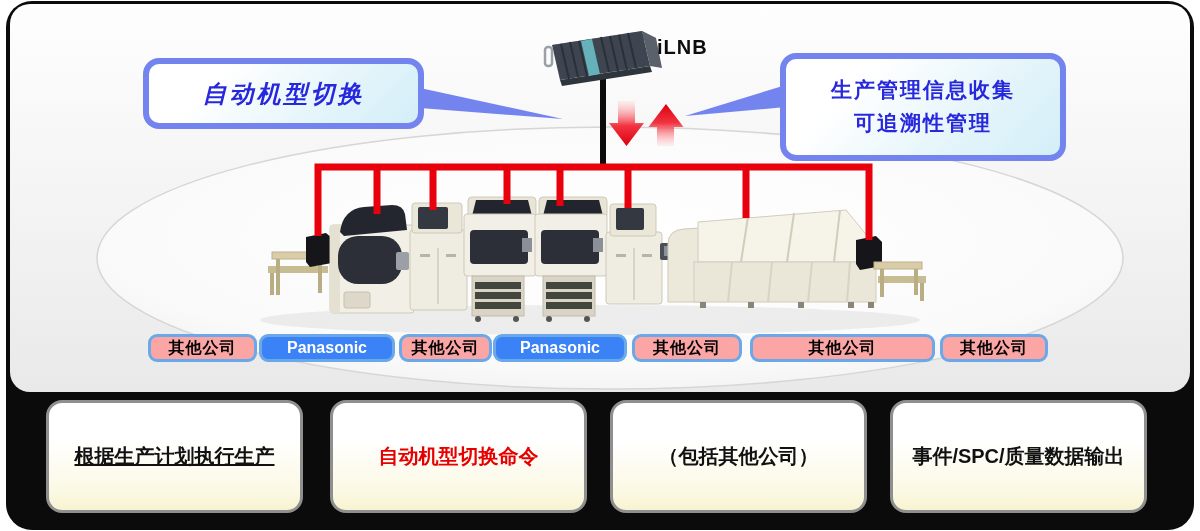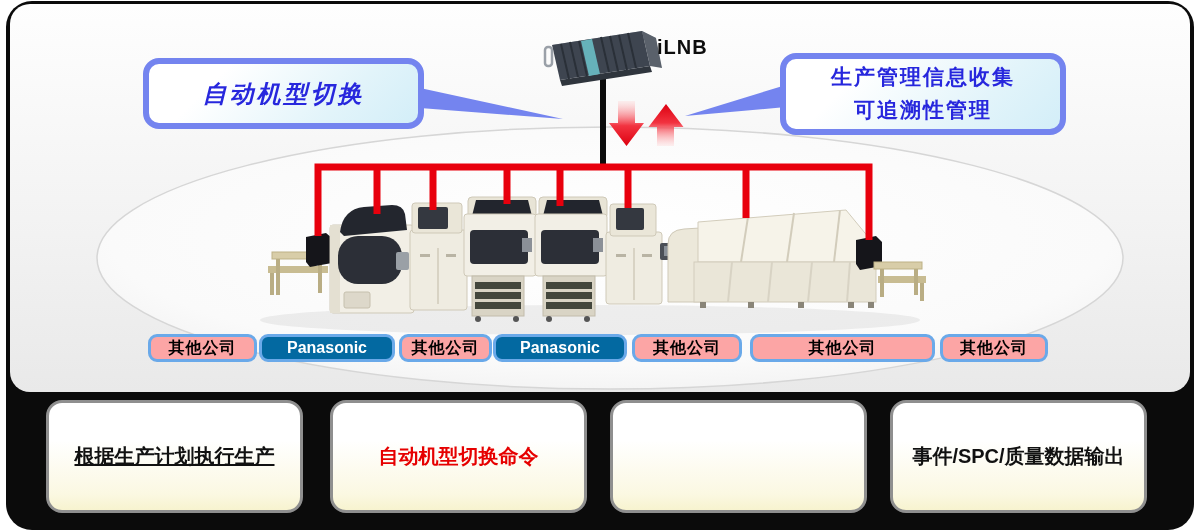--- a/index.html
+++ b/index.html
@@ -8,28 +8,28 @@
   .frame{position:absolute;left:6px;top:1px;width:1188px;height:529px;background:#0b0b0b;border-radius:26px;}
   .panel{position:absolute;left:10px;top:4px;width:1180px;height:388px;border-radius:20px;
          background:linear-gradient(180deg,#fefefe 0%,#f3f3f3 55%,#e9e9e9 100%);}
   .art{position:absolute;left:0;top:0;width:1200px;height:531px;pointer-events:none;}
 
   .callout{position:absolute;box-sizing:border-box;border:6px solid #7484ef;border-radius:16px;
            background:linear-gradient(135deg,#ffffff 25%,#e2f4fa 70%,#d3eef8 100%);
            display:flex;flex-direction:column;align-items:center;justify-content:center;
            color:#2727dd;font-weight:bold;text-align:center;}
   .callout.left{left:143px;top:58px;width:281px;height:71px;font-size:24px;letter-spacing:3px;font-style:italic;}
-  .callout.right{left:780px;top:53px;width:286px;height:82px;font-size:21px;letter-spacing:2px;line-height:1.55;align-items:center;}
+  .callout.right{left:780px;top:53px;width:286px;height:108px;font-size:21px;letter-spacing:2px;line-height:1.55;align-items:center;}
 
   .ilnb{position:absolute;left:657px;top:36px;font-size:20px;font-weight:800;color:#0d0d0d;letter-spacing:1px;}
 
   .vlabel{position:absolute;top:334px;height:28px;box-sizing:border-box;border:3px solid #6aa9e9;border-radius:9px;
           display:flex;align-items:center;justify-content:center;font-weight:bold;font-size:16px;letter-spacing:1px;}
   .vy{background:#fca5a5;color:#000000;}
-  .vb{background:#0369a1;color:#ffffff;letter-spacing:0;text-align:right;}
+  .vb{background:#3b82f6;color:#ffffff;letter-spacing:0;text-align:right;}
 
   .card{position:absolute;top:400px;width:257px;height:113px;box-sizing:border-box;
         border:3px solid #8f8f8f;border-radius:16px;
         background:linear-gradient(180deg,#ffffff 35%,#fbf8e2 85%,#f7f3cf 100%);
         display:flex;flex-direction:column;align-items:center;justify-content:center;
         font-weight:bold;font-size:20px;color:#111111;text-align:center;line-height:1.45;}
   .card.red .card-line{color:#e60000;}
   .card-line:empty{display:none;}
 </style>
 </head>
@@ -230,18 +230,19 @@
 
   <div class="card" style="left:46px;text-decoration:underline;">
     <span class="card-line">根据生产计划执行生产</span>
 
   </div>
   <div class="card red" style="left:330px;">
     <span class="card-line">自动机型切换命令</span>
 
   </div>
   <div class="card" style="left:610px;">
+    <span class="card-line">（包括其他公司）</span>
   </div>
   <div class="card" style="left:890px;">
     <span class="card-line">事件/SPC/质量数据输出</span>
 
   </div>
 </div>
 
 </body></html>

